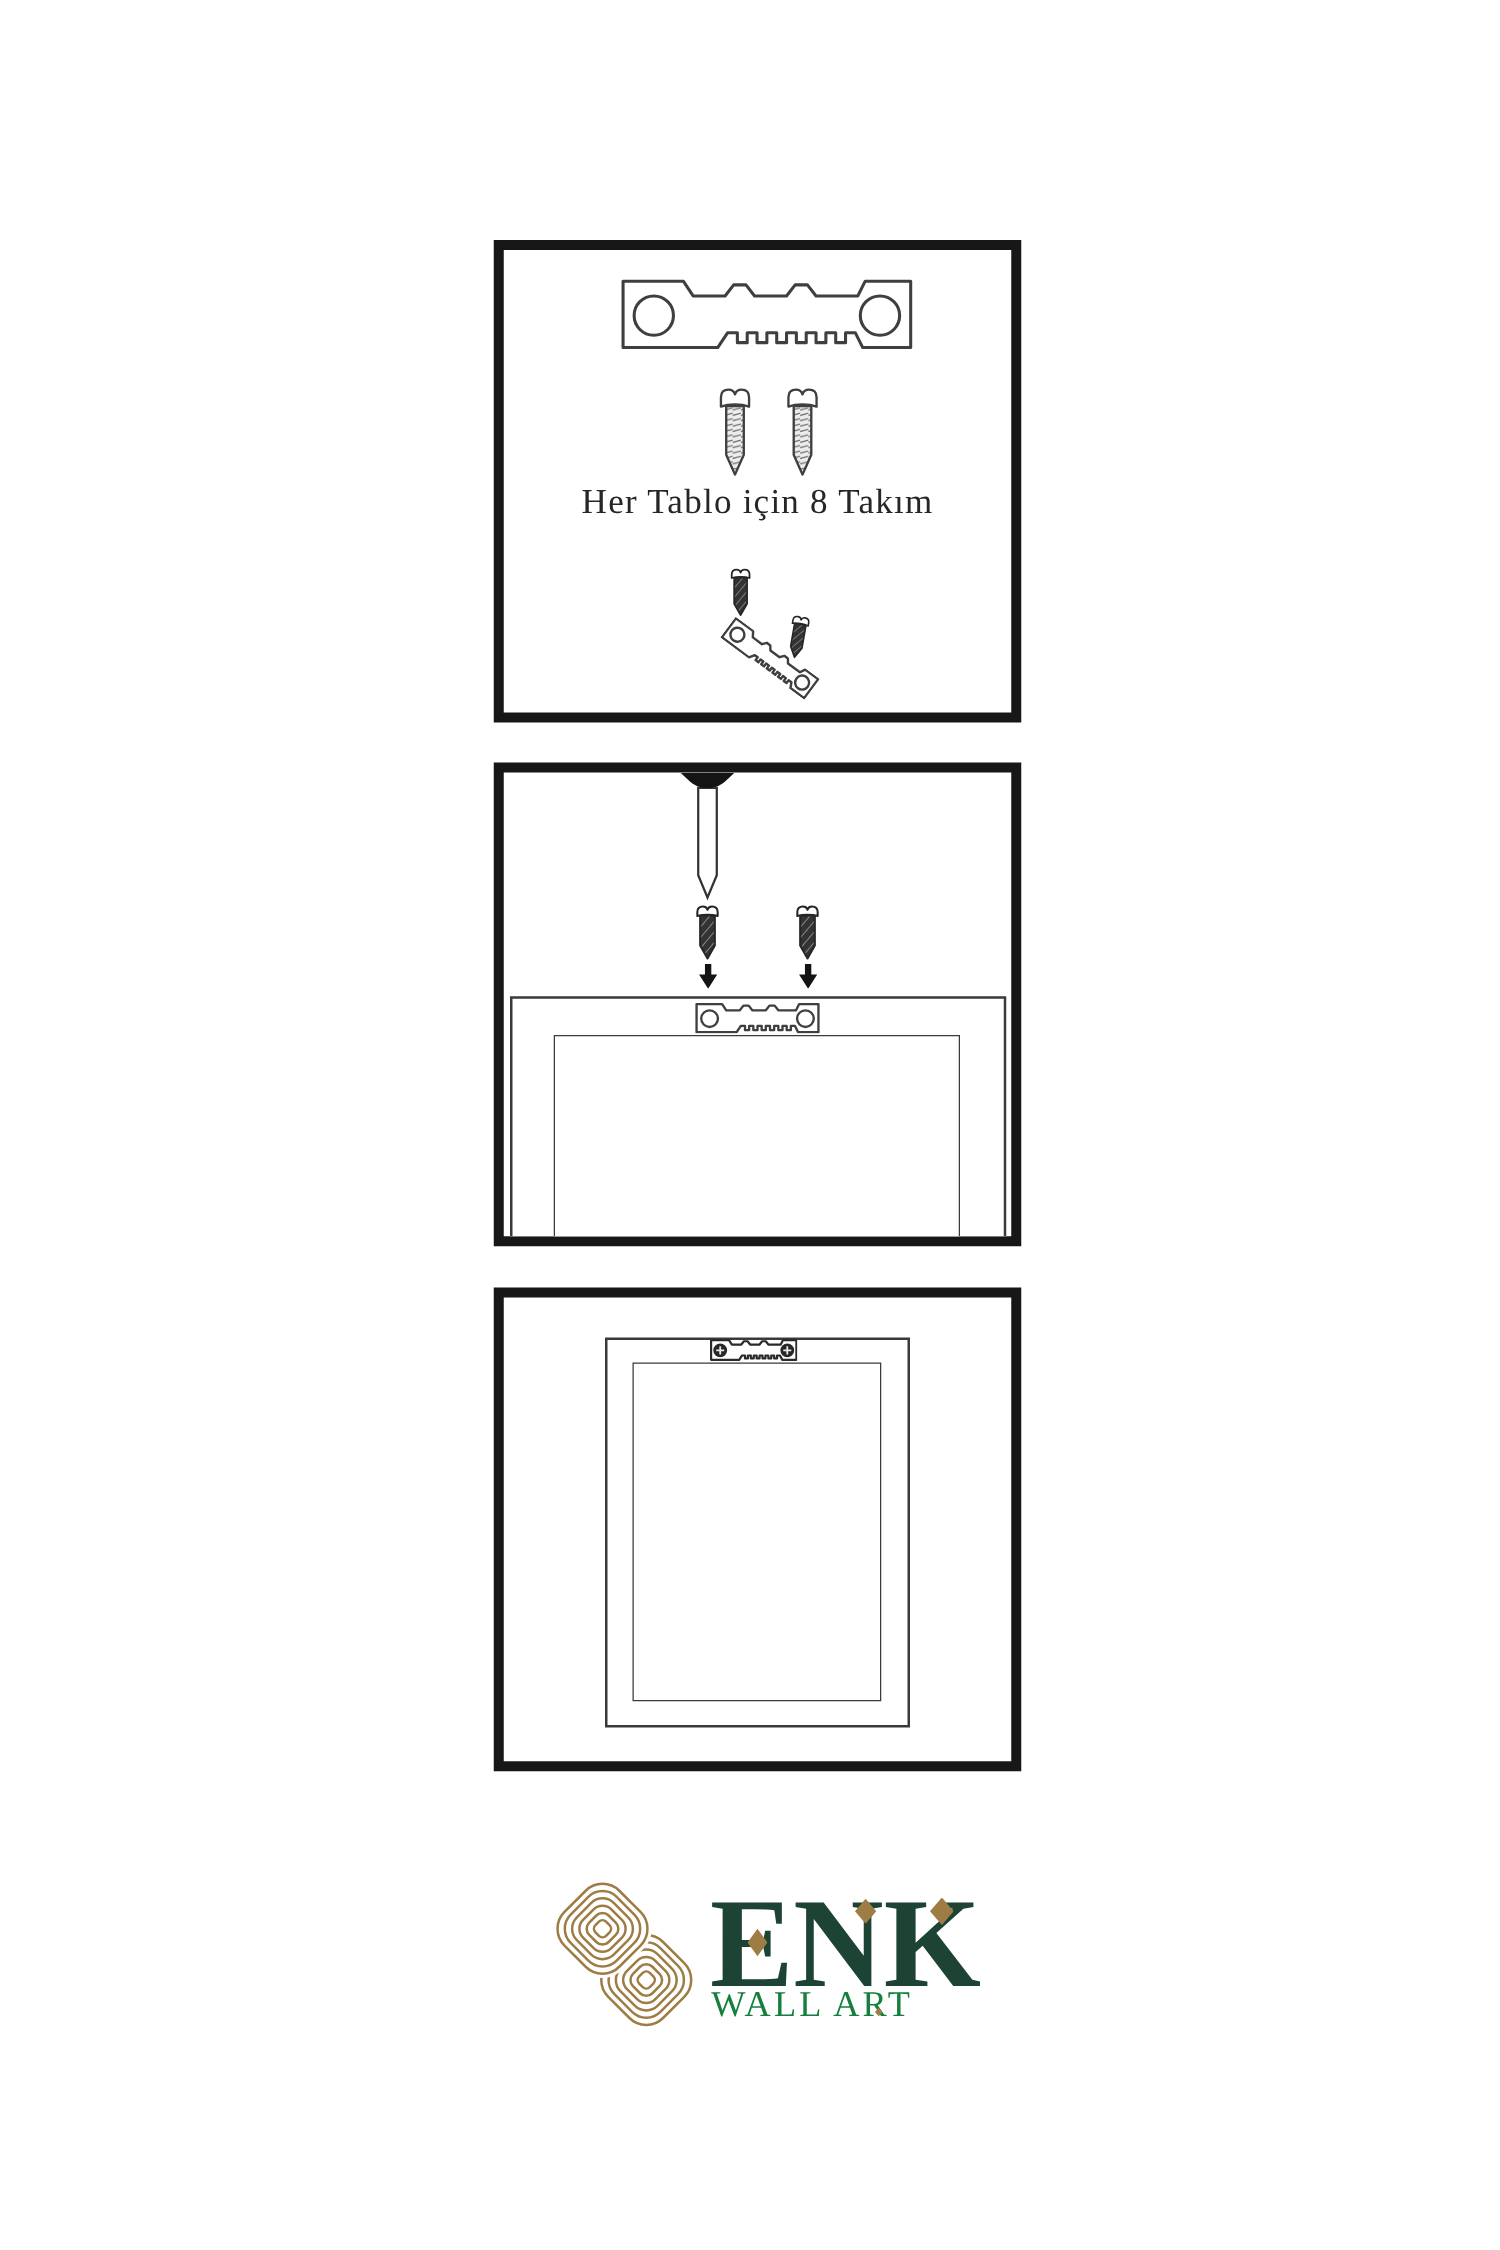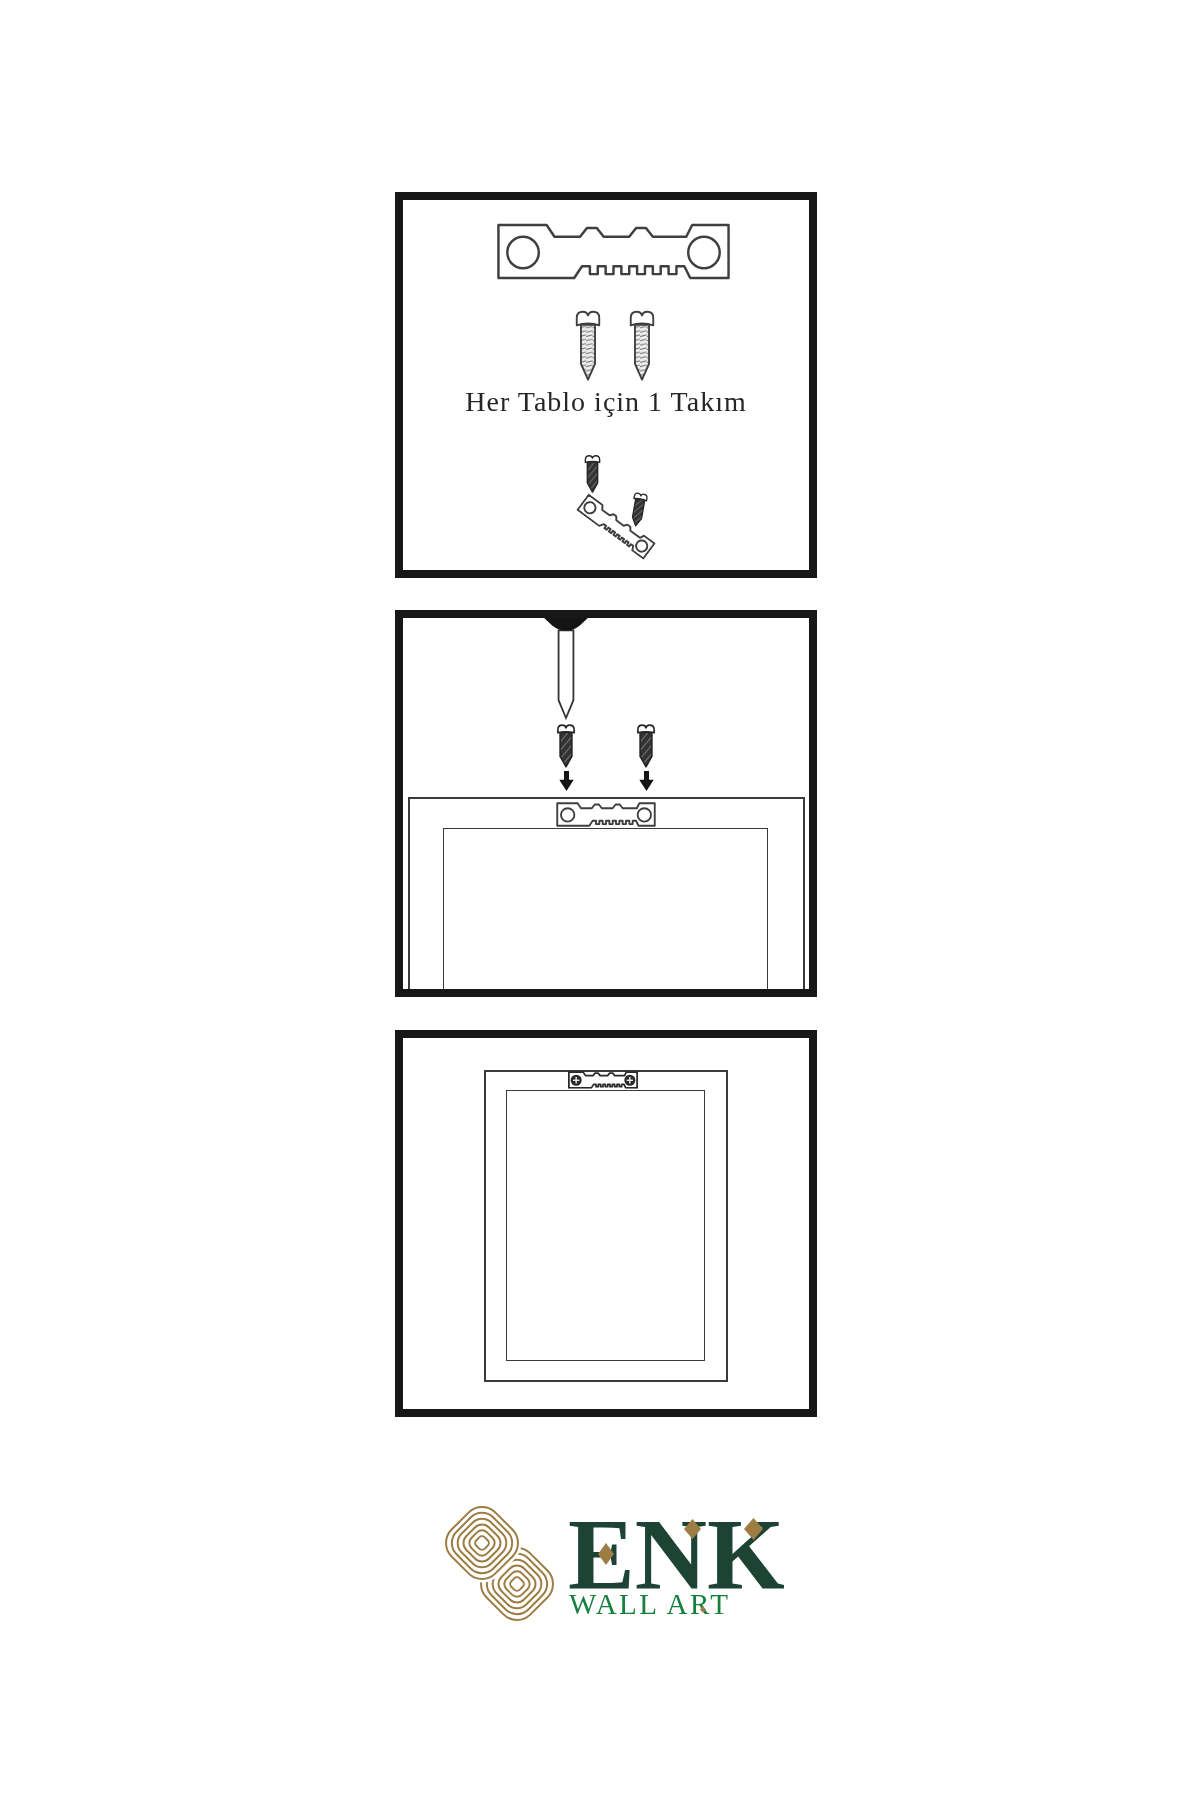--- a/index.html
+++ b/index.html
@@ -81,21 +81,21 @@
       <use href="#hangerShape"></use>
     </svg>
 
     <svg class="abs" style="left:170px; top:107px;" width="30" height="76" viewBox="0 0 32 80" stroke="#3f3f3f" stroke-width="2" stroke-linejoin="round">
         <use href="#screwLight"></use>
       </svg>
     <svg class="abs" style="left:224px; top:107px;" width="30" height="76" viewBox="0 0 32 80" stroke="#3f3f3f" stroke-width="2" stroke-linejoin="round">
         <use href="#screwLight"></use>
       </svg>
 
-    <div class="caption">Her Tablo için 1 Takım</div>
+    <div class="caption">Her Tablo için 8 Takım</div>
 
     <div class="abs" style="left:0; top:0; width:100%; height:100%;">
       <svg class="abs" style="left:180px; top:252px;" width="19" height="43" viewBox="0 0 24 52" stroke="#262626" stroke-width="1.8" stroke-linejoin="round">
           <use href="#screwDark"></use>
         </svg>
       <svg class="abs mini-hanger" style="left:177px; top:297px;" width="84" height="21" viewBox="0 0 240 60" fill="#ffffff" stroke="#3f3f3f" stroke-width="5.5" stroke-linejoin="round">
           <use href="#hangerShape"></use>
         </svg>
       <svg class="abs mini-screw2" style="left:227px; top:291px;" width="17" height="37" viewBox="0 0 24 52" stroke="#262626" stroke-width="1.8" stroke-linejoin="round">
           <use href="#screwDark"></use>

